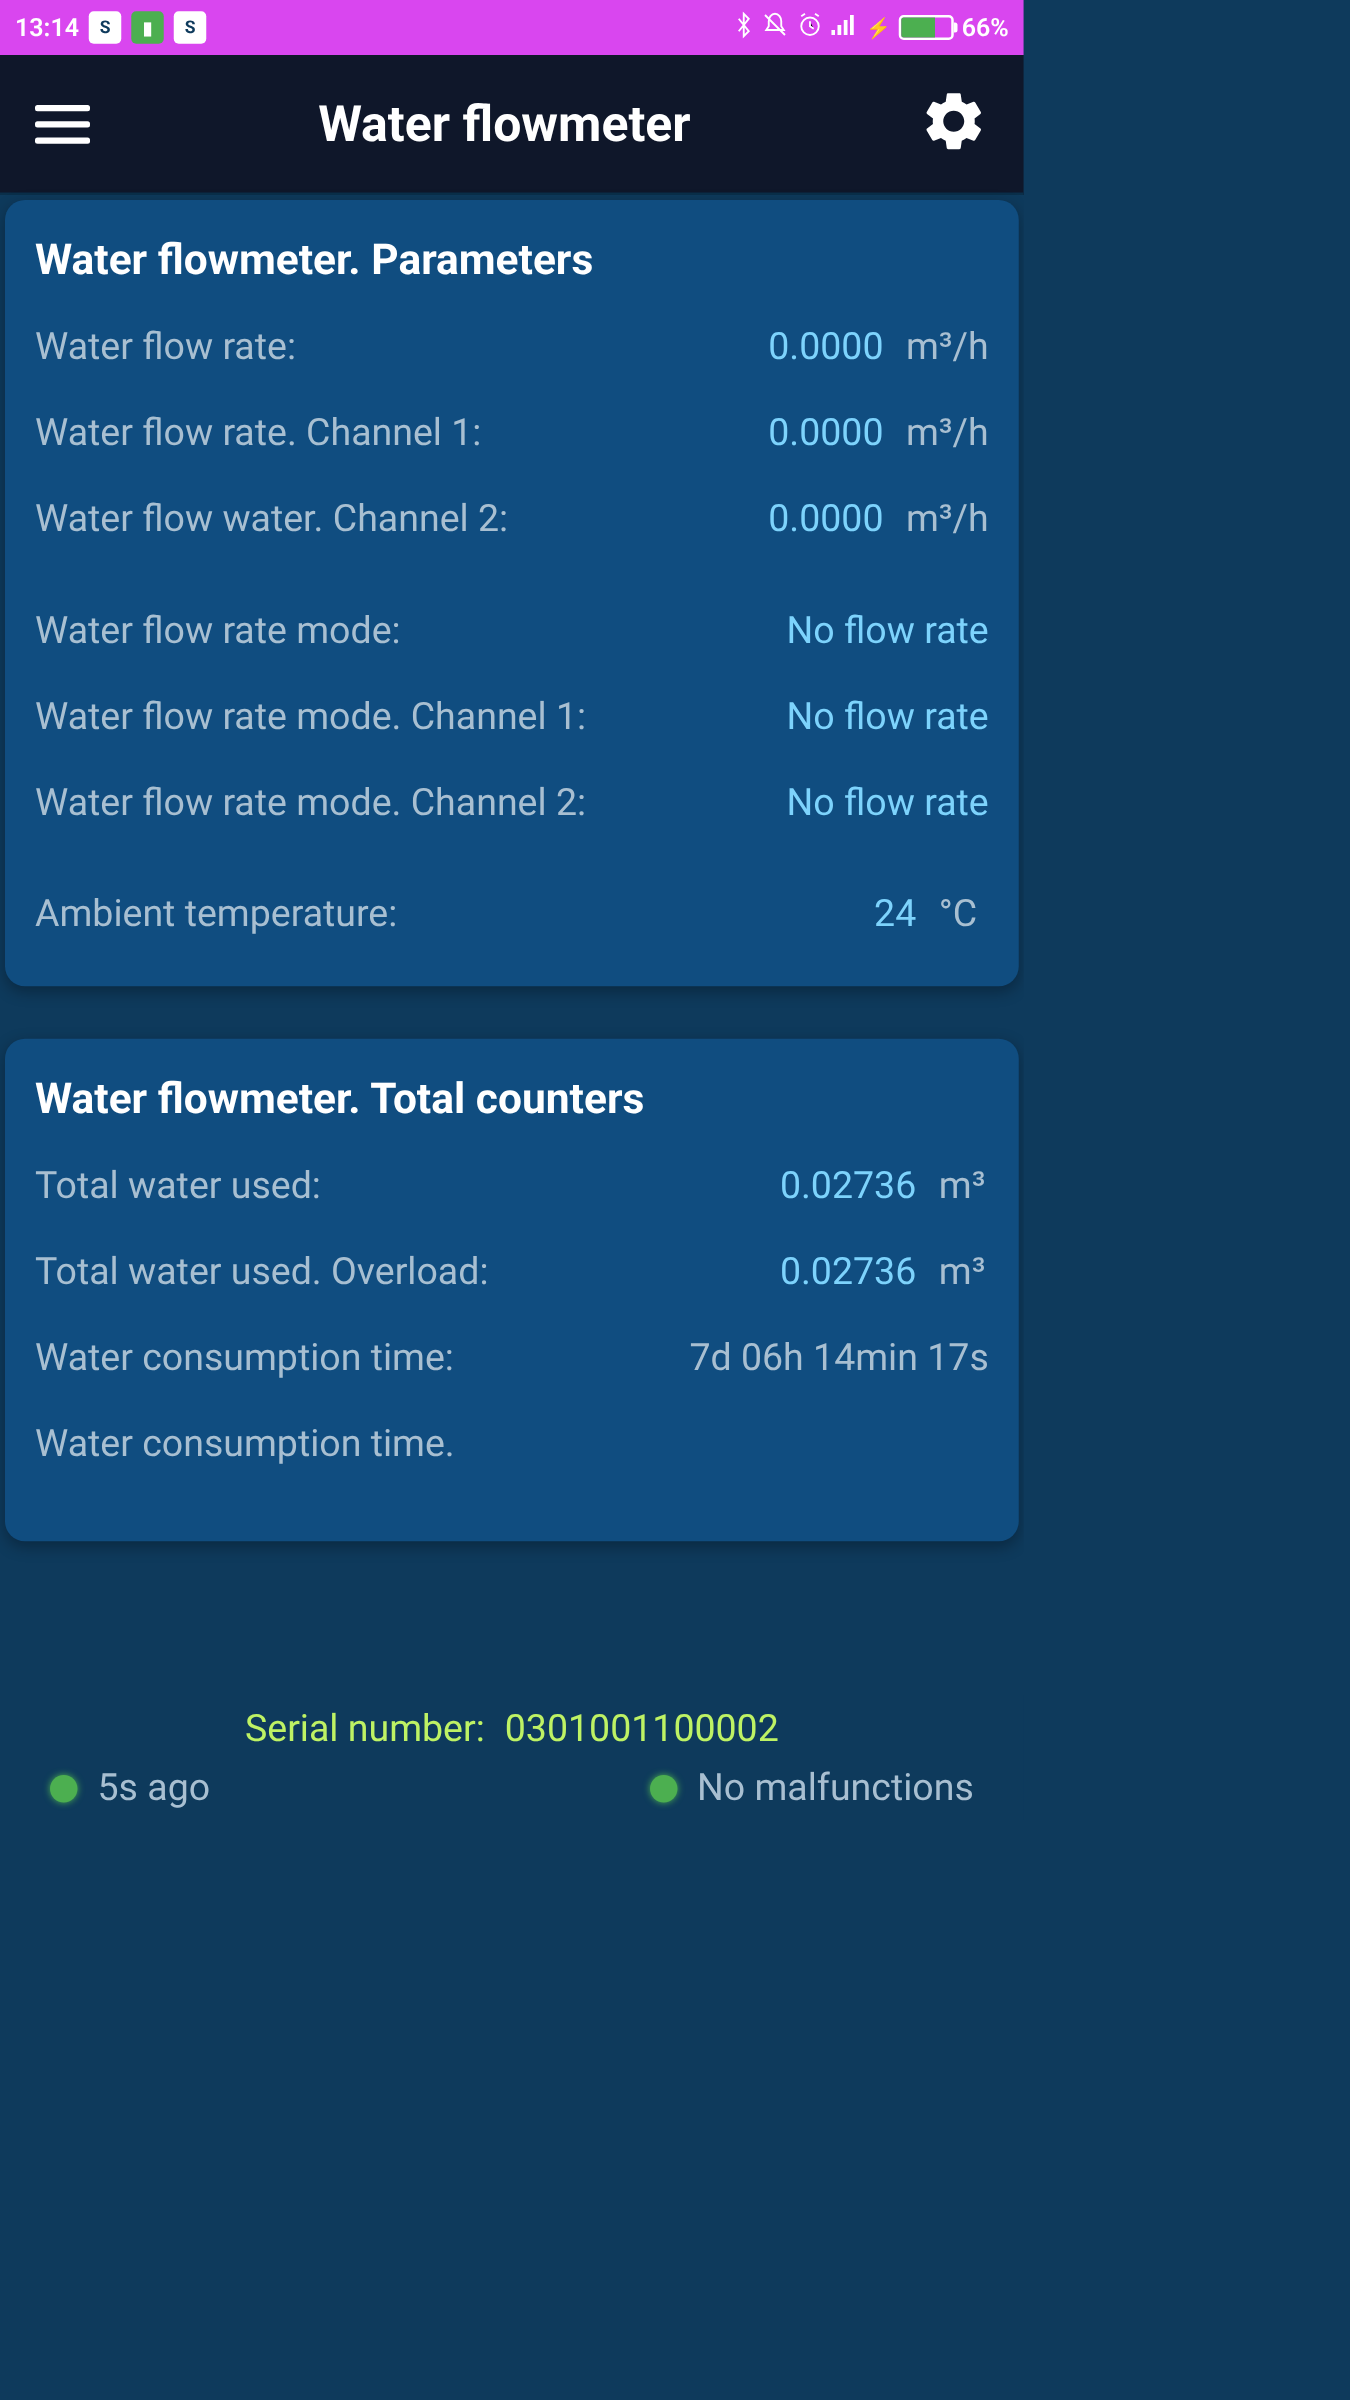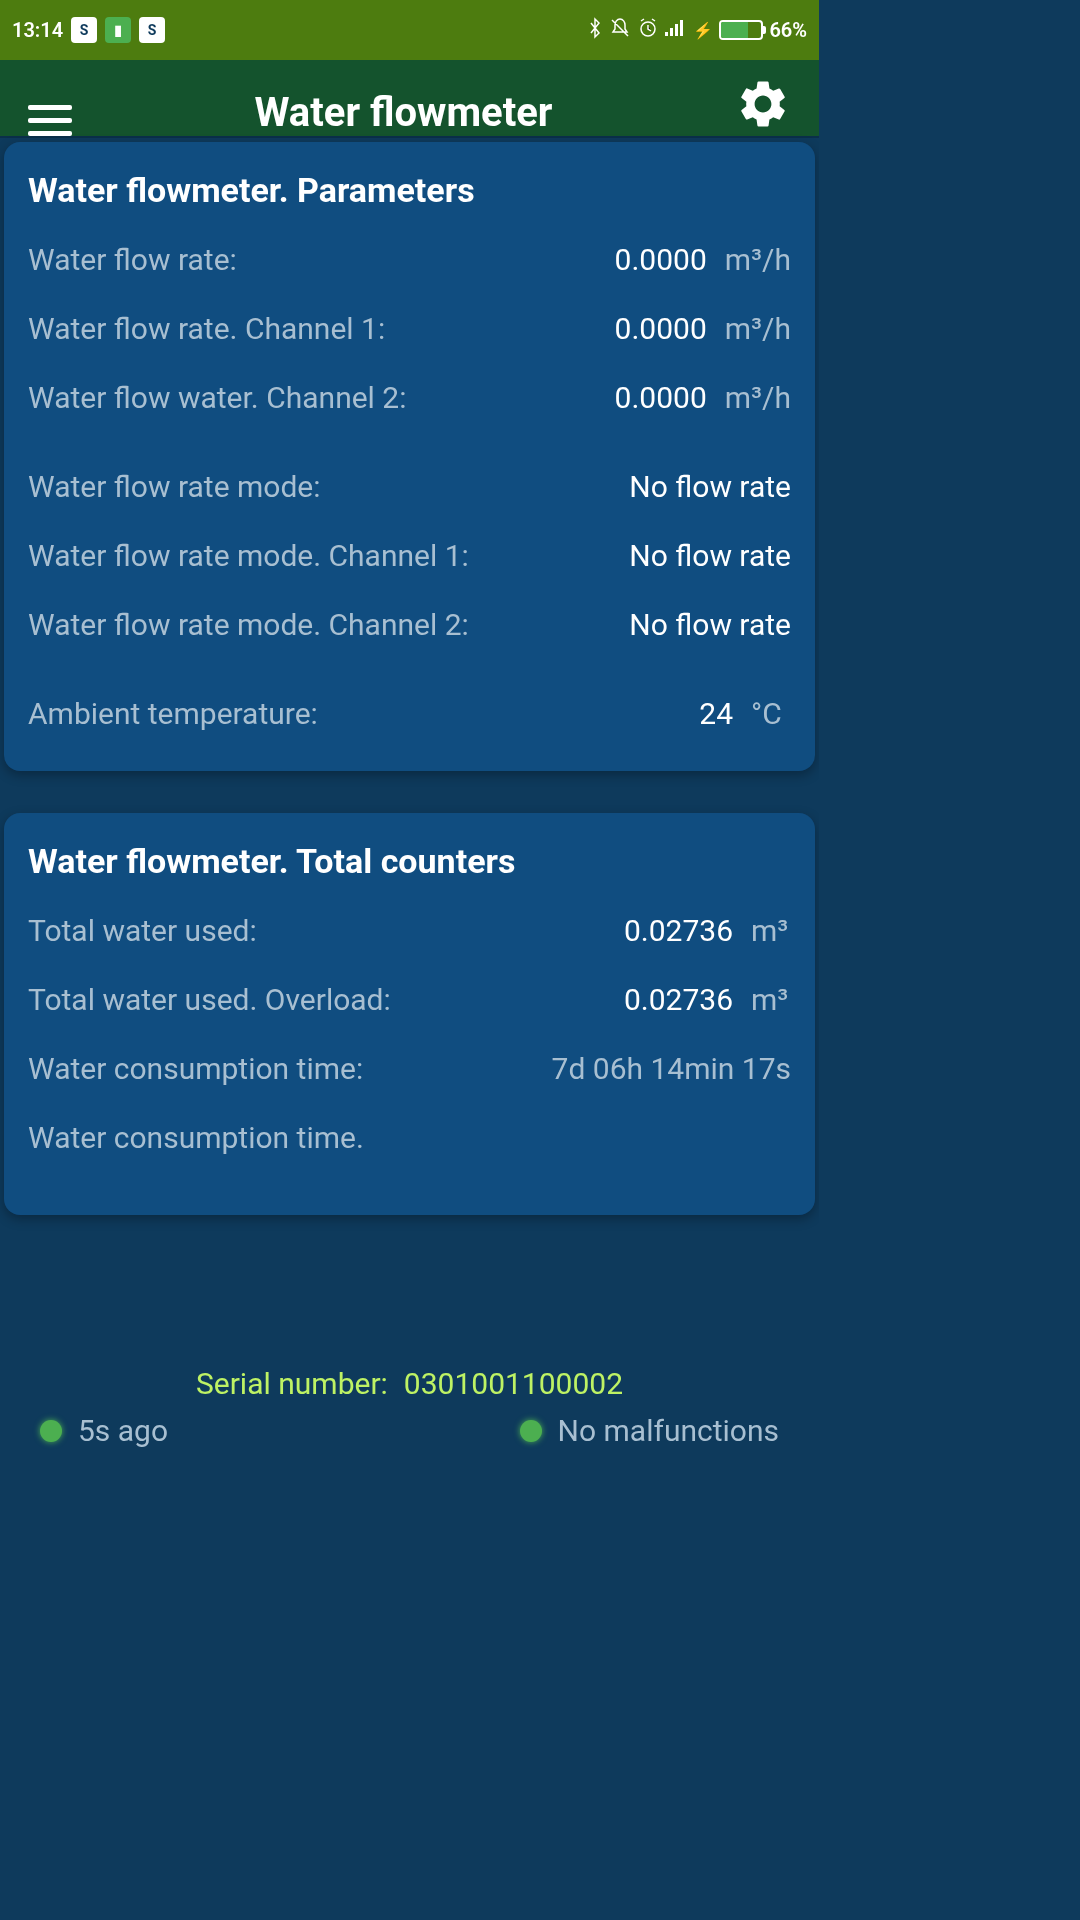--- a/index.html
+++ b/index.html
@@ -10,22 +10,22 @@
     body {
       width: 819px;
       height: 1456px;
       background: #0e3a5c;
       font-family: -apple-system, BlinkMacSystemFont, 'Segoe UI', Roboto, sans-serif;
       color: #ffffff;
       overflow: hidden;
       position: relative;
     }
     .status-bar {
-      height: 60px;
-      background: #4d7c0f;
+      height: 44px;
+      background: #d946ef;
       display: flex;
       justify-content: space-between;
       align-items: center;
       padding: 0 12px;
       font-size: 20px;
       font-weight: 600;
     }
     .status-left {
       display: flex;
       align-items: center;
@@ -71,24 +71,24 @@
       background: #ffffff;
       border-radius: 0 2px 2px 0;
     }
     .battery-fill {
       height: 100%;
       width: 66%;
       background: #4caf50;
       border-radius: 2px 0 0 2px;
     }
     .app-header {
-      height: 78px;
-      background: #14532d;
-      display: flex;
-      align-items: flex-end;
+      height: 112px;
+      background: #0f172a;
+      display: flex;
+      align-items: center;
       justify-content: space-between;
       padding: 0 28px;
       border-bottom: 2px solid #0a2f4a;
     }
     .hamburger {
       display: flex;
       flex-direction: column;
       gap: 8px;
       cursor: pointer;
     }
@@ -138,21 +138,21 @@
       flex: 1;
       line-height: 1.3;
     }
     .param-value-wrap {
       display: flex;
       align-items: baseline;
       gap: 18px;
     }
     .param-value {
       font-size: 30px;
-      color: #ffffff;
+      color: #7dd3fc;
       text-align: right;
     }
     .param-unit {
       font-size: 30px;
       color: #a8bfd1;
       min-width: 60px;
       text-align: left;
     }
     .param-value-long {
       font-size: 30px;

